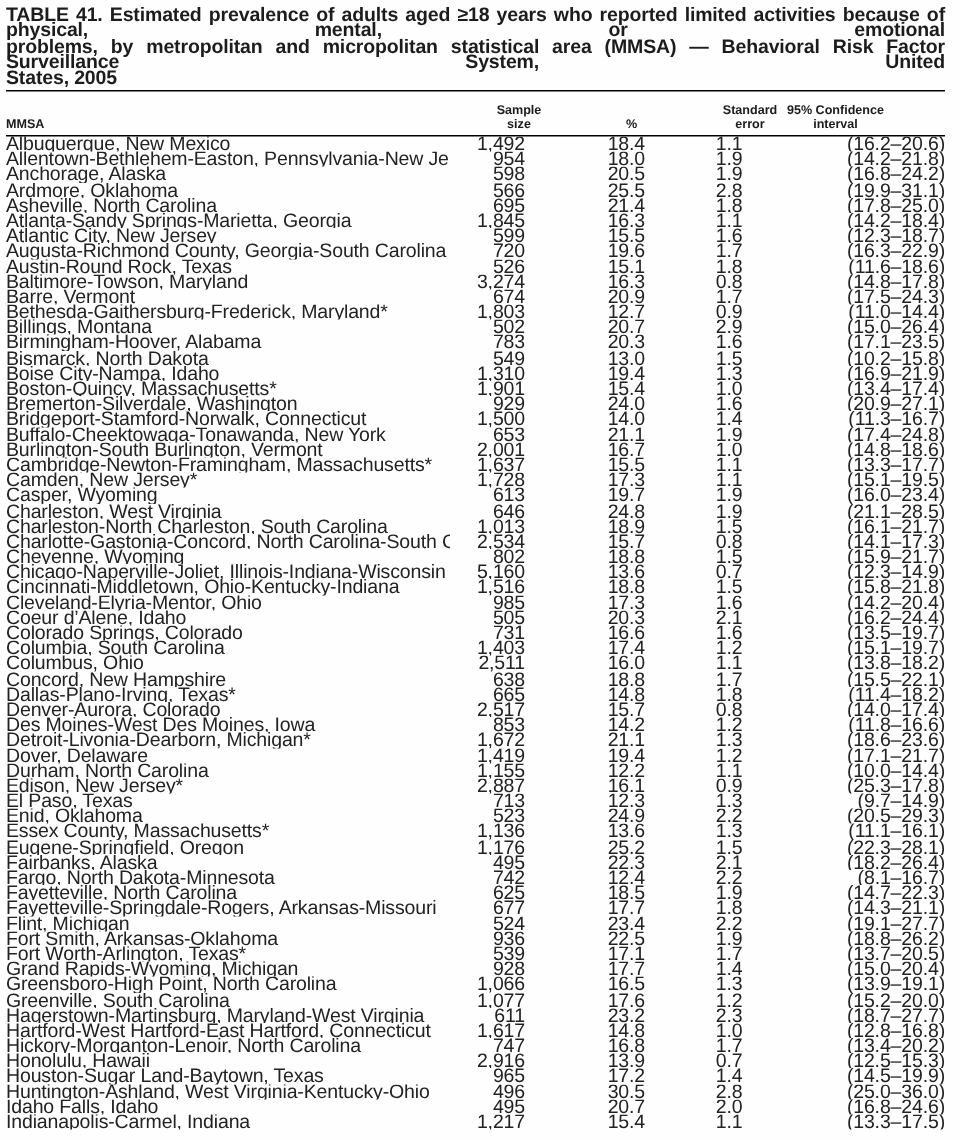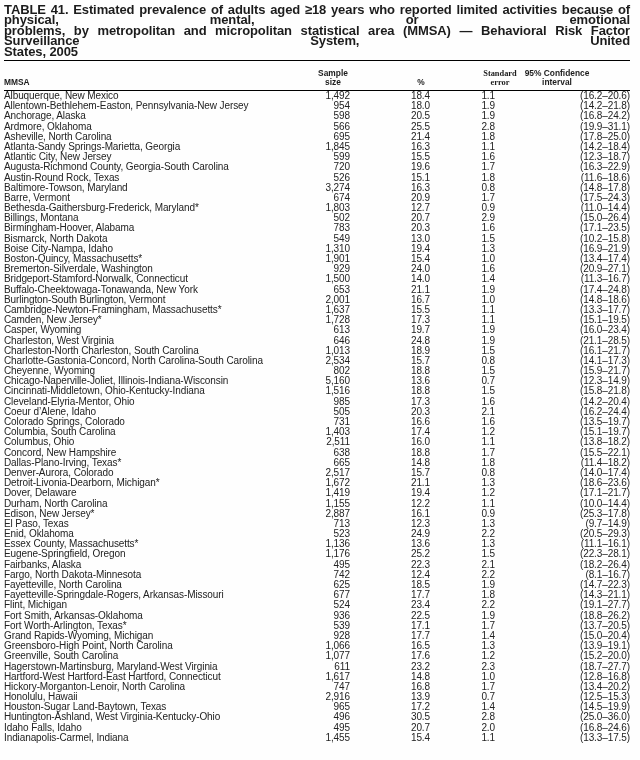--- a/index.html
+++ b/index.html
@@ -20,27 +20,27 @@
   .title-rule { border: none; border-top: 1.6px solid #000; margin: 3px 0 0 0; }
 
   
   .thead {
     position: relative; height: 29px;
     font-weight: bold; font-size: 8.4px; line-height: 9.6px;
     border-bottom: 1px solid #000;
     color: #1c1c1c;
   }
   .h-mmsa   { position: absolute; left: 0;     bottom: 2px; }
-  .h-sample { position: absolute; left: 299px; bottom: 2px; width: 60px;  text-align: center; }
+  .h-sample { position: absolute; left: 312px; bottom: 2px; width: 60px;  text-align: center; }
   .h-pct    { position: absolute; left: 387px; bottom: 2px; width: 60px;  text-align: center; }
-  .h-se     { position: absolute; left: 466px; bottom: 2px; width: 60px;  text-align: center; font-family: Liberation Serif, serif; }
+  .h-se     { position: absolute; left: 466px; bottom: 2px; width: 60px;  text-align: center; }
   .h-ci     { position: absolute; left: 503px; bottom: 2px; width: 100px; text-align: center; }
 
   
-  table.data { width: 626px; border-collapse: collapse; table-layout: fixed; font-size: 10px; letter-spacing: -0.1px; }
+  table.data { width: 626px; border-collapse: collapse; table-layout: fixed; font-size: 13px; letter-spacing: -0.1px; }
   table.data td { padding: 0; line-height: 10.19px; white-space: nowrap; overflow: hidden; vertical-align: top; }
   td.num { text-align: right; }
   td.ci  { padding-right: 12px; }
 </style>
 </head>
 <body>
 
 <div class="page">
 
   <div class="title">
@@ -337,20 +337,27 @@
           <td class="num ci">(11.4–18.2)</td>
         </tr>
         <tr>
           <td>Denver-Aurora, Colorado</td>
           <td class="num">2,517</td>
           <td class="num">15.7</td>
           <td class="num">0.8</td>
           <td class="num ci">(14.0–17.4)</td>
         </tr>
         <tr>
+          <td>Des Moines-West Des Moines, Iowa</td>
+          <td class="num">853</td>
+          <td class="num">14.2</td>
+          <td class="num">1.2</td>
+          <td class="num ci">(11.8–16.6)</td>
+        </tr>
+        <tr>
           <td>Detroit-Livonia-Dearborn, Michigan*</td>
           <td class="num">1,672</td>
           <td class="num">21.1</td>
           <td class="num">1.3</td>
           <td class="num ci">(18.6–23.6)</td>
         </tr>
         <tr>
           <td>Dover, Delaware</td>
           <td class="num">1,419</td>
           <td class="num">19.4</td>
@@ -513,21 +520,21 @@
         </tr>
         <tr>
           <td>Idaho Falls, Idaho</td>
           <td class="num">495</td>
           <td class="num">20.7</td>
           <td class="num">2.0</td>
           <td class="num ci">(16.8–24.6)</td>
         </tr>
         <tr>
           <td>Indianapolis-Carmel, Indiana</td>
-          <td class="num">1,455</td>
+          <td class="num">1,217</td>
           <td class="num">15.4</td>
           <td class="num">1.1</td>
           <td class="num ci">(13.3–17.5)</td>
         </tr>
       </tbody>
   </table>
 
 </div>
 
 </body></html>

